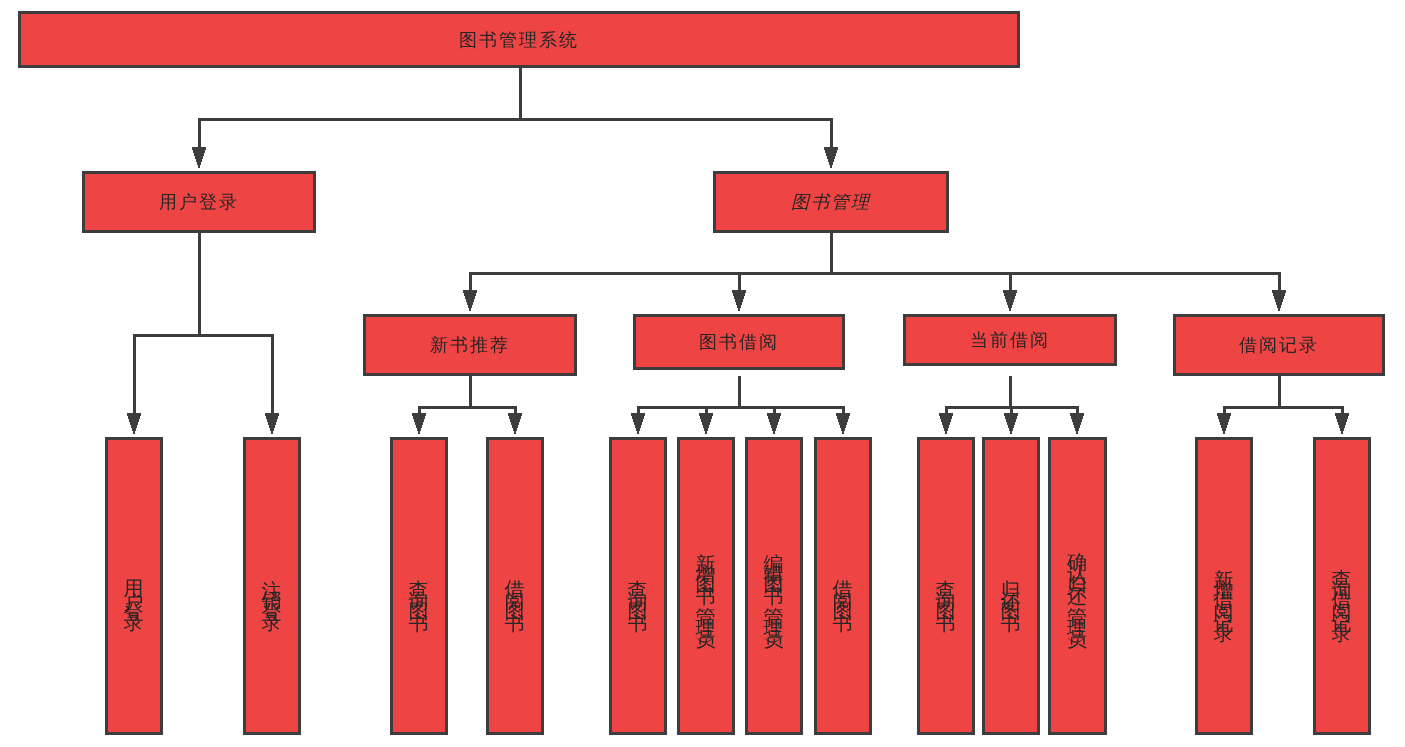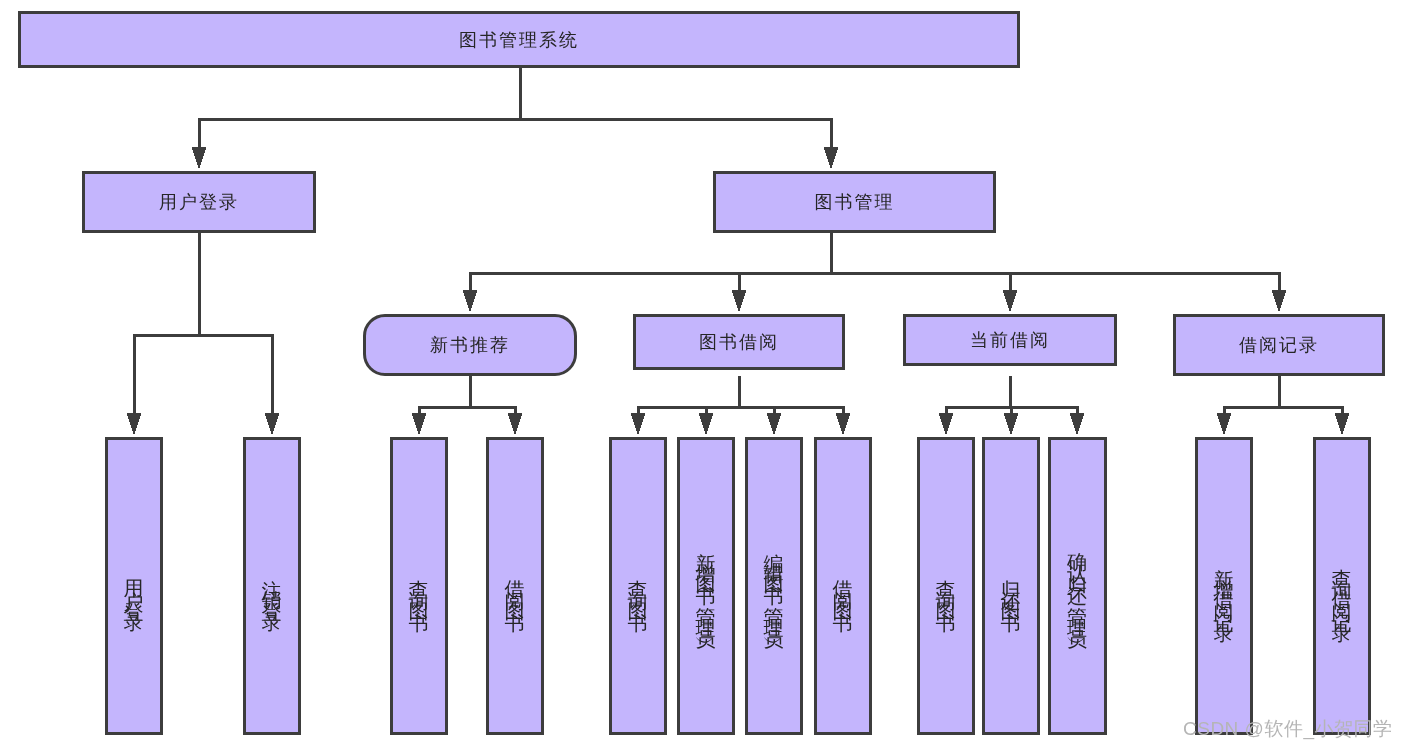--- a/index.html
+++ b/index.html
@@ -1,21 +1,21 @@
 <!DOCTYPE html>
 <html><head>
 <meta charset="utf-8">
 <style>
   html,body{margin:0;padding:0;background:#ffffff;}
   .stage{
     position:relative;width:1405px;height:747px;background:#ffffff;
     font-family:"Liberation Sans","DejaVu Sans",sans-serif;overflow:hidden;
   }
   .node{
-    position:absolute;box-sizing:border-box;background:#c4b5fd;
+    position:absolute;box-sizing:border-box;background:#ef4444;
     border:3px solid #3d3d3d;display:flex;align-items:center;justify-content:center;
     color:#262626;
   }
   .hlabel{font-size:18px;letter-spacing:2px;white-space:nowrap;}
   .leaf .vlabel{
     writing-mode:vertical-rl;text-orientation:mixed;
     font-size:20px;letter-spacing:11px;line-height:1;color:#262626;
   }
   .connectors{position:absolute;left:0;top:0;width:1405px;height:747px;pointer-events:none;}
   .connectors line{stroke:#3d3d3d;stroke-width:3;}
@@ -106,25 +106,25 @@
     </g>
   </svg>
 
   <div class="node" style="left:18px;top:11px;width:1002px;height:57px;">
     <span class="hlabel">图书管理系统</span>
   </div>
 
   <div class="node" style="left:82px;top:171px;width:234px;height:62px;">
     <span class="hlabel">用户登录</span>
   </div>
-  <div class="node" style="left:713px;top:171px;width:283px;height:62px;">
+  <div class="node" style="left:713px;top:171px;width:236px;height:62px;font-style:italic;">
     <span class="hlabel">图书管理</span>
   </div>
 
-  <div class="node" style="left:363px;top:314px;width:214px;height:62px;border-radius:22px;">
+  <div class="node" style="left:363px;top:314px;width:214px;height:62px;">
     <span class="hlabel">新书推荐</span>
   </div>
   <div class="node" style="left:633px;top:314px;width:212px;height:56px;">
     <span class="hlabel">图书借阅</span>
   </div>
   <div class="node" style="left:903px;top:314px;width:214px;height:52px;">
     <span class="hlabel">当前借阅</span>
   </div>
   <div class="node" style="left:1173px;top:314px;width:212px;height:62px;">
     <span class="hlabel">借阅记录</span>
@@ -167,15 +167,14 @@
     <span class="vlabel">确认归还（管理员）</span>
   </div>
 
   <div class="node leaf" style="left:1195px;top:437px;width:58px;height:298px;">
     <span class="vlabel">新增借阅记录</span>
   </div>
   <div class="node leaf" style="left:1313px;top:437px;width:58px;height:298px;">
     <span class="vlabel">查询借阅记录</span>
   </div>
 
-  <div class="watermark">CSDN @软件_小贺同学</div>
 
 </div>
 
 </body></html>

